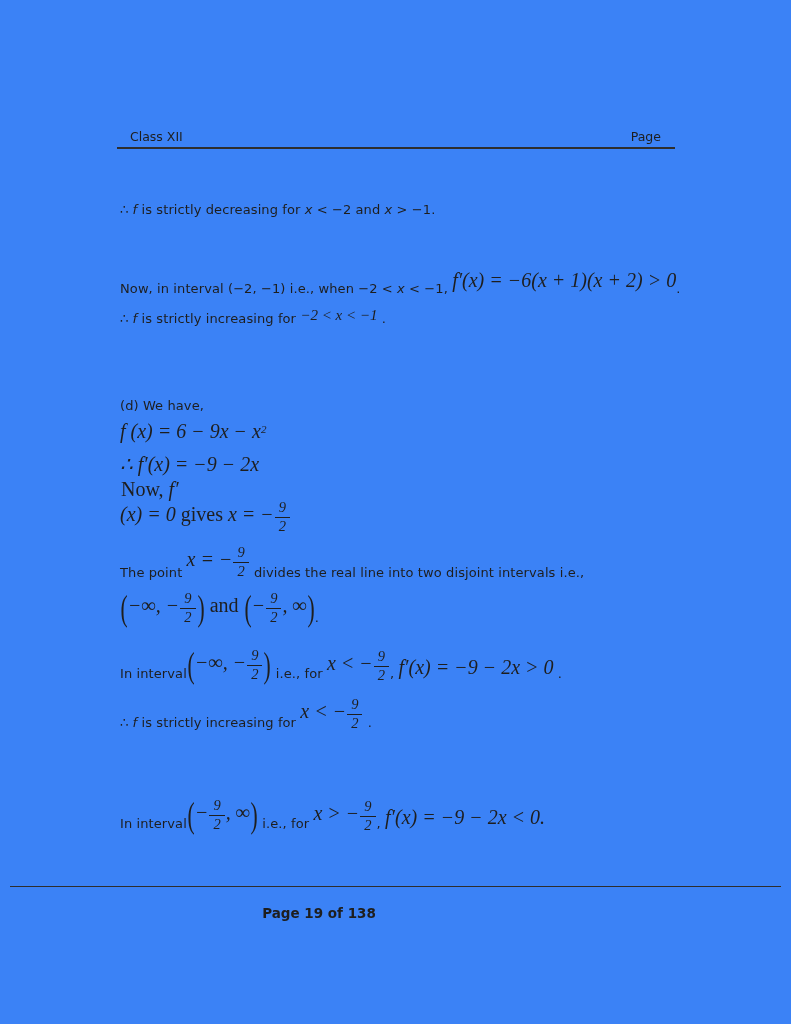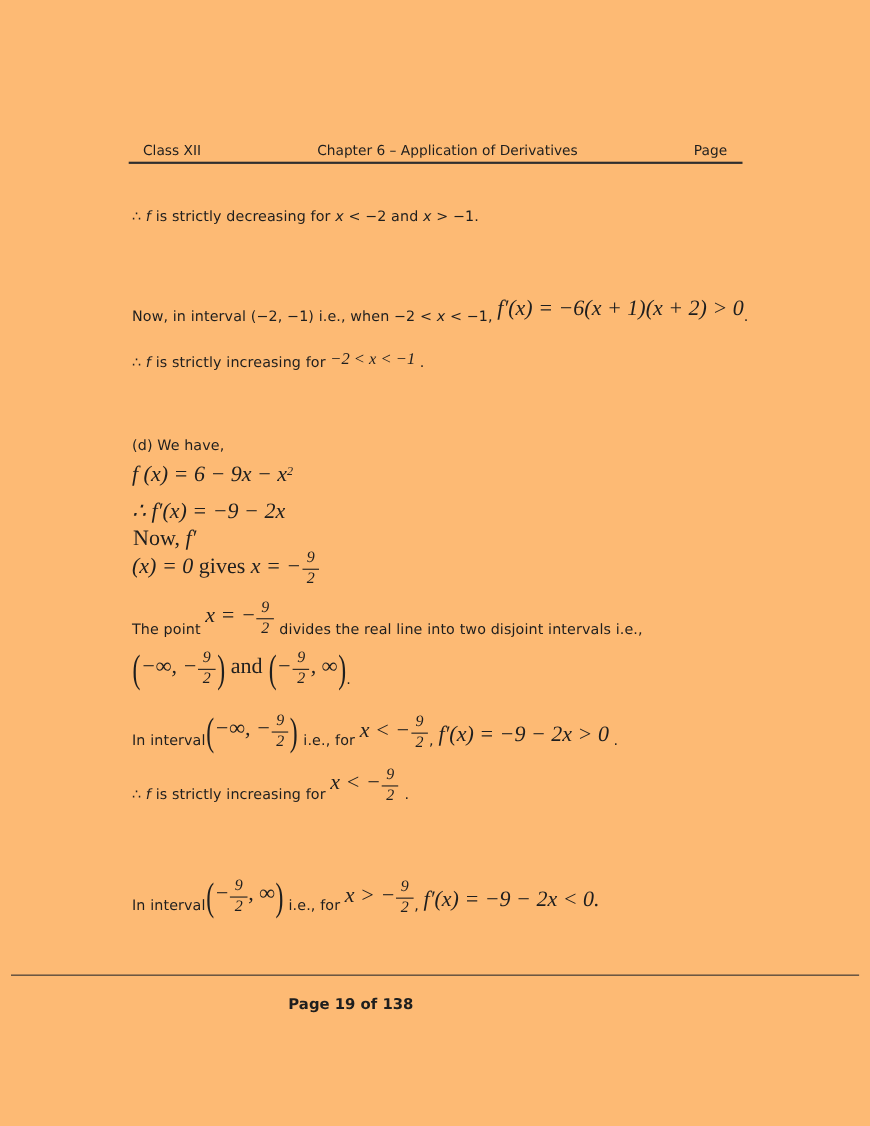--- a/index.html
+++ b/index.html
@@ -1,19 +1,19 @@
 <!DOCTYPE html>
 <html><head>
 <meta charset="utf-8">
 <style>
   html,body{margin:0;padding:0;background:#e8e8e8;}
   .page{
     position:relative;
     width:791px;height:1024px;
-    background:#fdba74;
+    background:#3b82f6;
     font-family:"DejaVu Sans","Liberation Sans",sans-serif;
     color:#1e1e1e;
     overflow:hidden;
   }
   .header{
     position:absolute;left:117px;top:129px;width:558px;
     box-sizing:border-box;
     display:flex;justify-content:space-between;align-items:flex-end;
     border-bottom:2px solid #2e2e2e;
     padding:0 14px 3px 13px;
@@ -63,33 +63,32 @@
     text-align:center;font-weight:bold;font-size:13.5px;
   }
 </style>
 </head>
 <body>
 
 <div class="page">
 
   <div class="header">
     <span>Class XII</span>
-    <span>Chapter 6 – Application of Derivatives</span>
     <span>Page</span>
   </div>
 
-  <div class="line" style="left:120px;top:190px;">
+  <div class="line" style="left:120px;top:202px;">
     <span>∴ </span><span class="it">f</span><span> is strictly decreasing for </span><span class="it">x</span><span> &lt; −2 and </span><span class="it">x</span><span> &gt; −1.</span>
   </div>
 
   <div class="line" style="left:120px;top:275px;">
     <span>Now, in interval (−2, −1) i.e., when −2 &lt; </span><span class="it">x</span><span> &lt; −1, </span><span class="math rel" style="top:-6px;">f′(x) = −6(x + 1)(x + 2) &gt; 0</span><span>.</span>
   </div>
 
-  <div class="line" style="left:120px;top:322px;">
+  <div class="line" style="left:120px;top:310px;">
     <span>∴ </span><span class="it">f</span><span> is strictly increasing for </span><span class="math rel" style="top:-3px;font-size:15px;">−2 &lt; x &lt; −1</span><span> .</span>
   </div>
 
   <div class="line" style="left:120px;top:398px;">
     <span>(d) We have,</span>
   </div>
 
   <div class="line" style="left:120px;top:420px;">
     <span class="math">f (x) = 6 − 9x − x</span><span class="math sup">2</span>
   </div>

